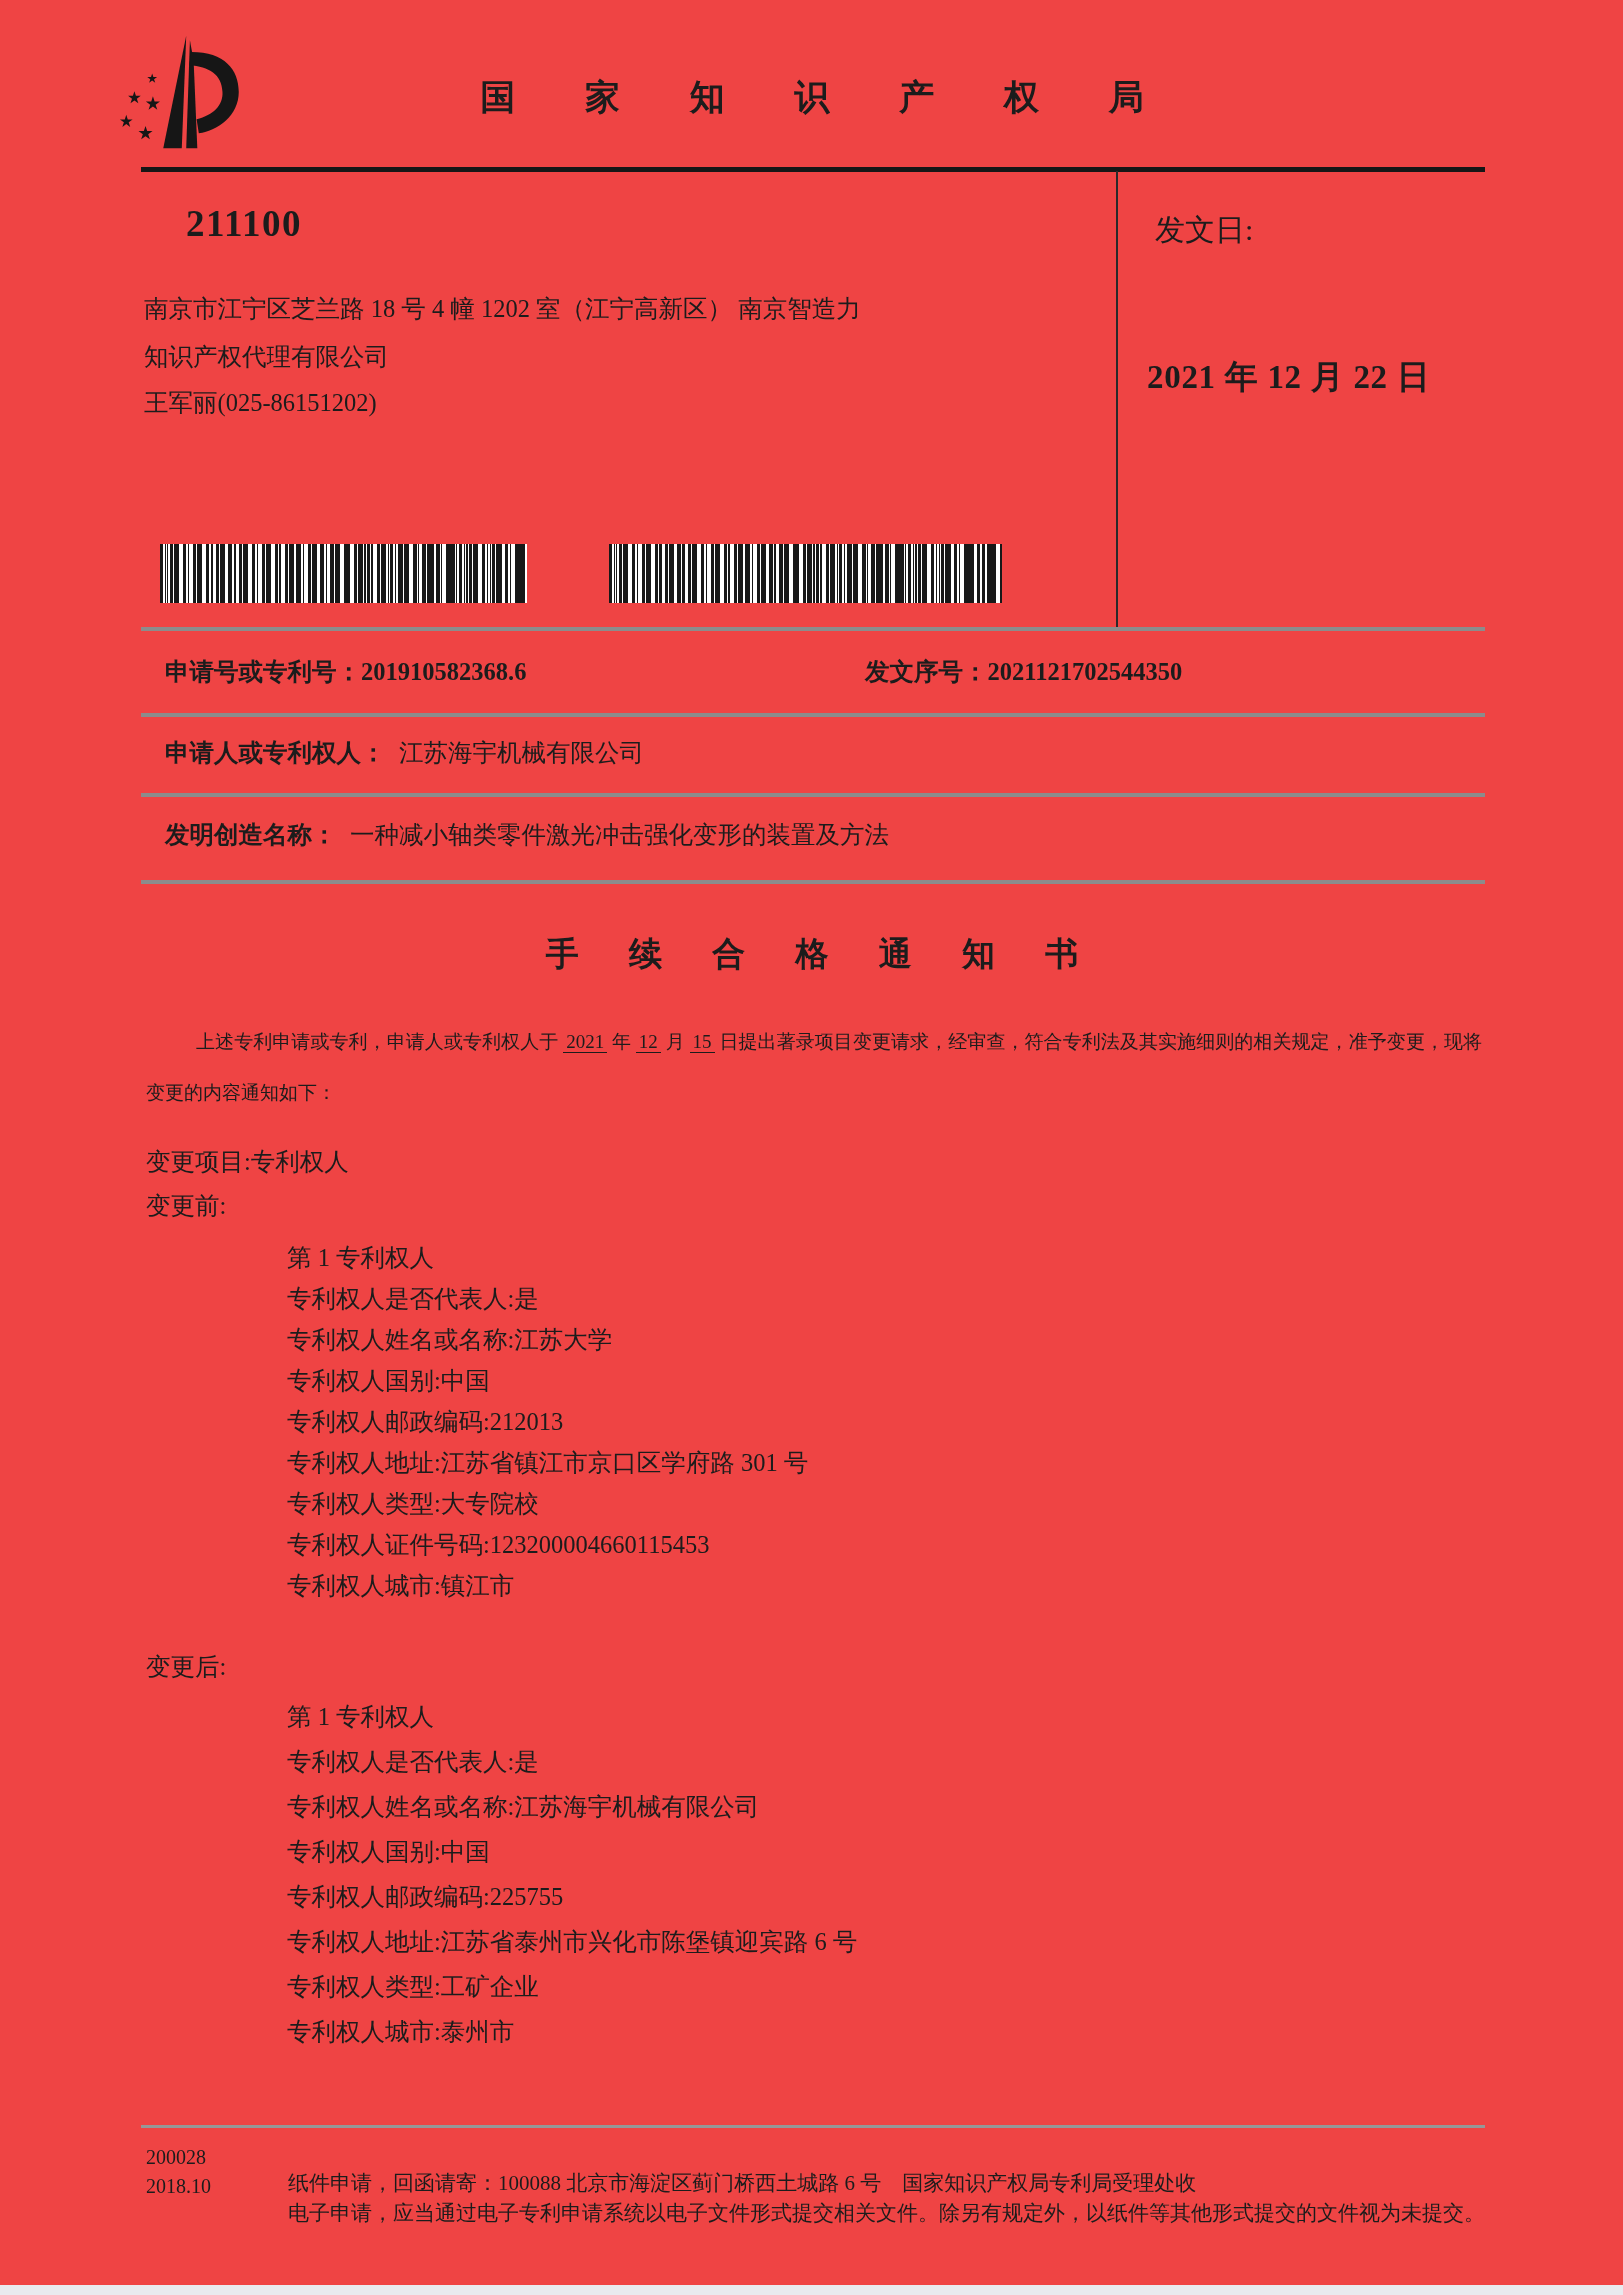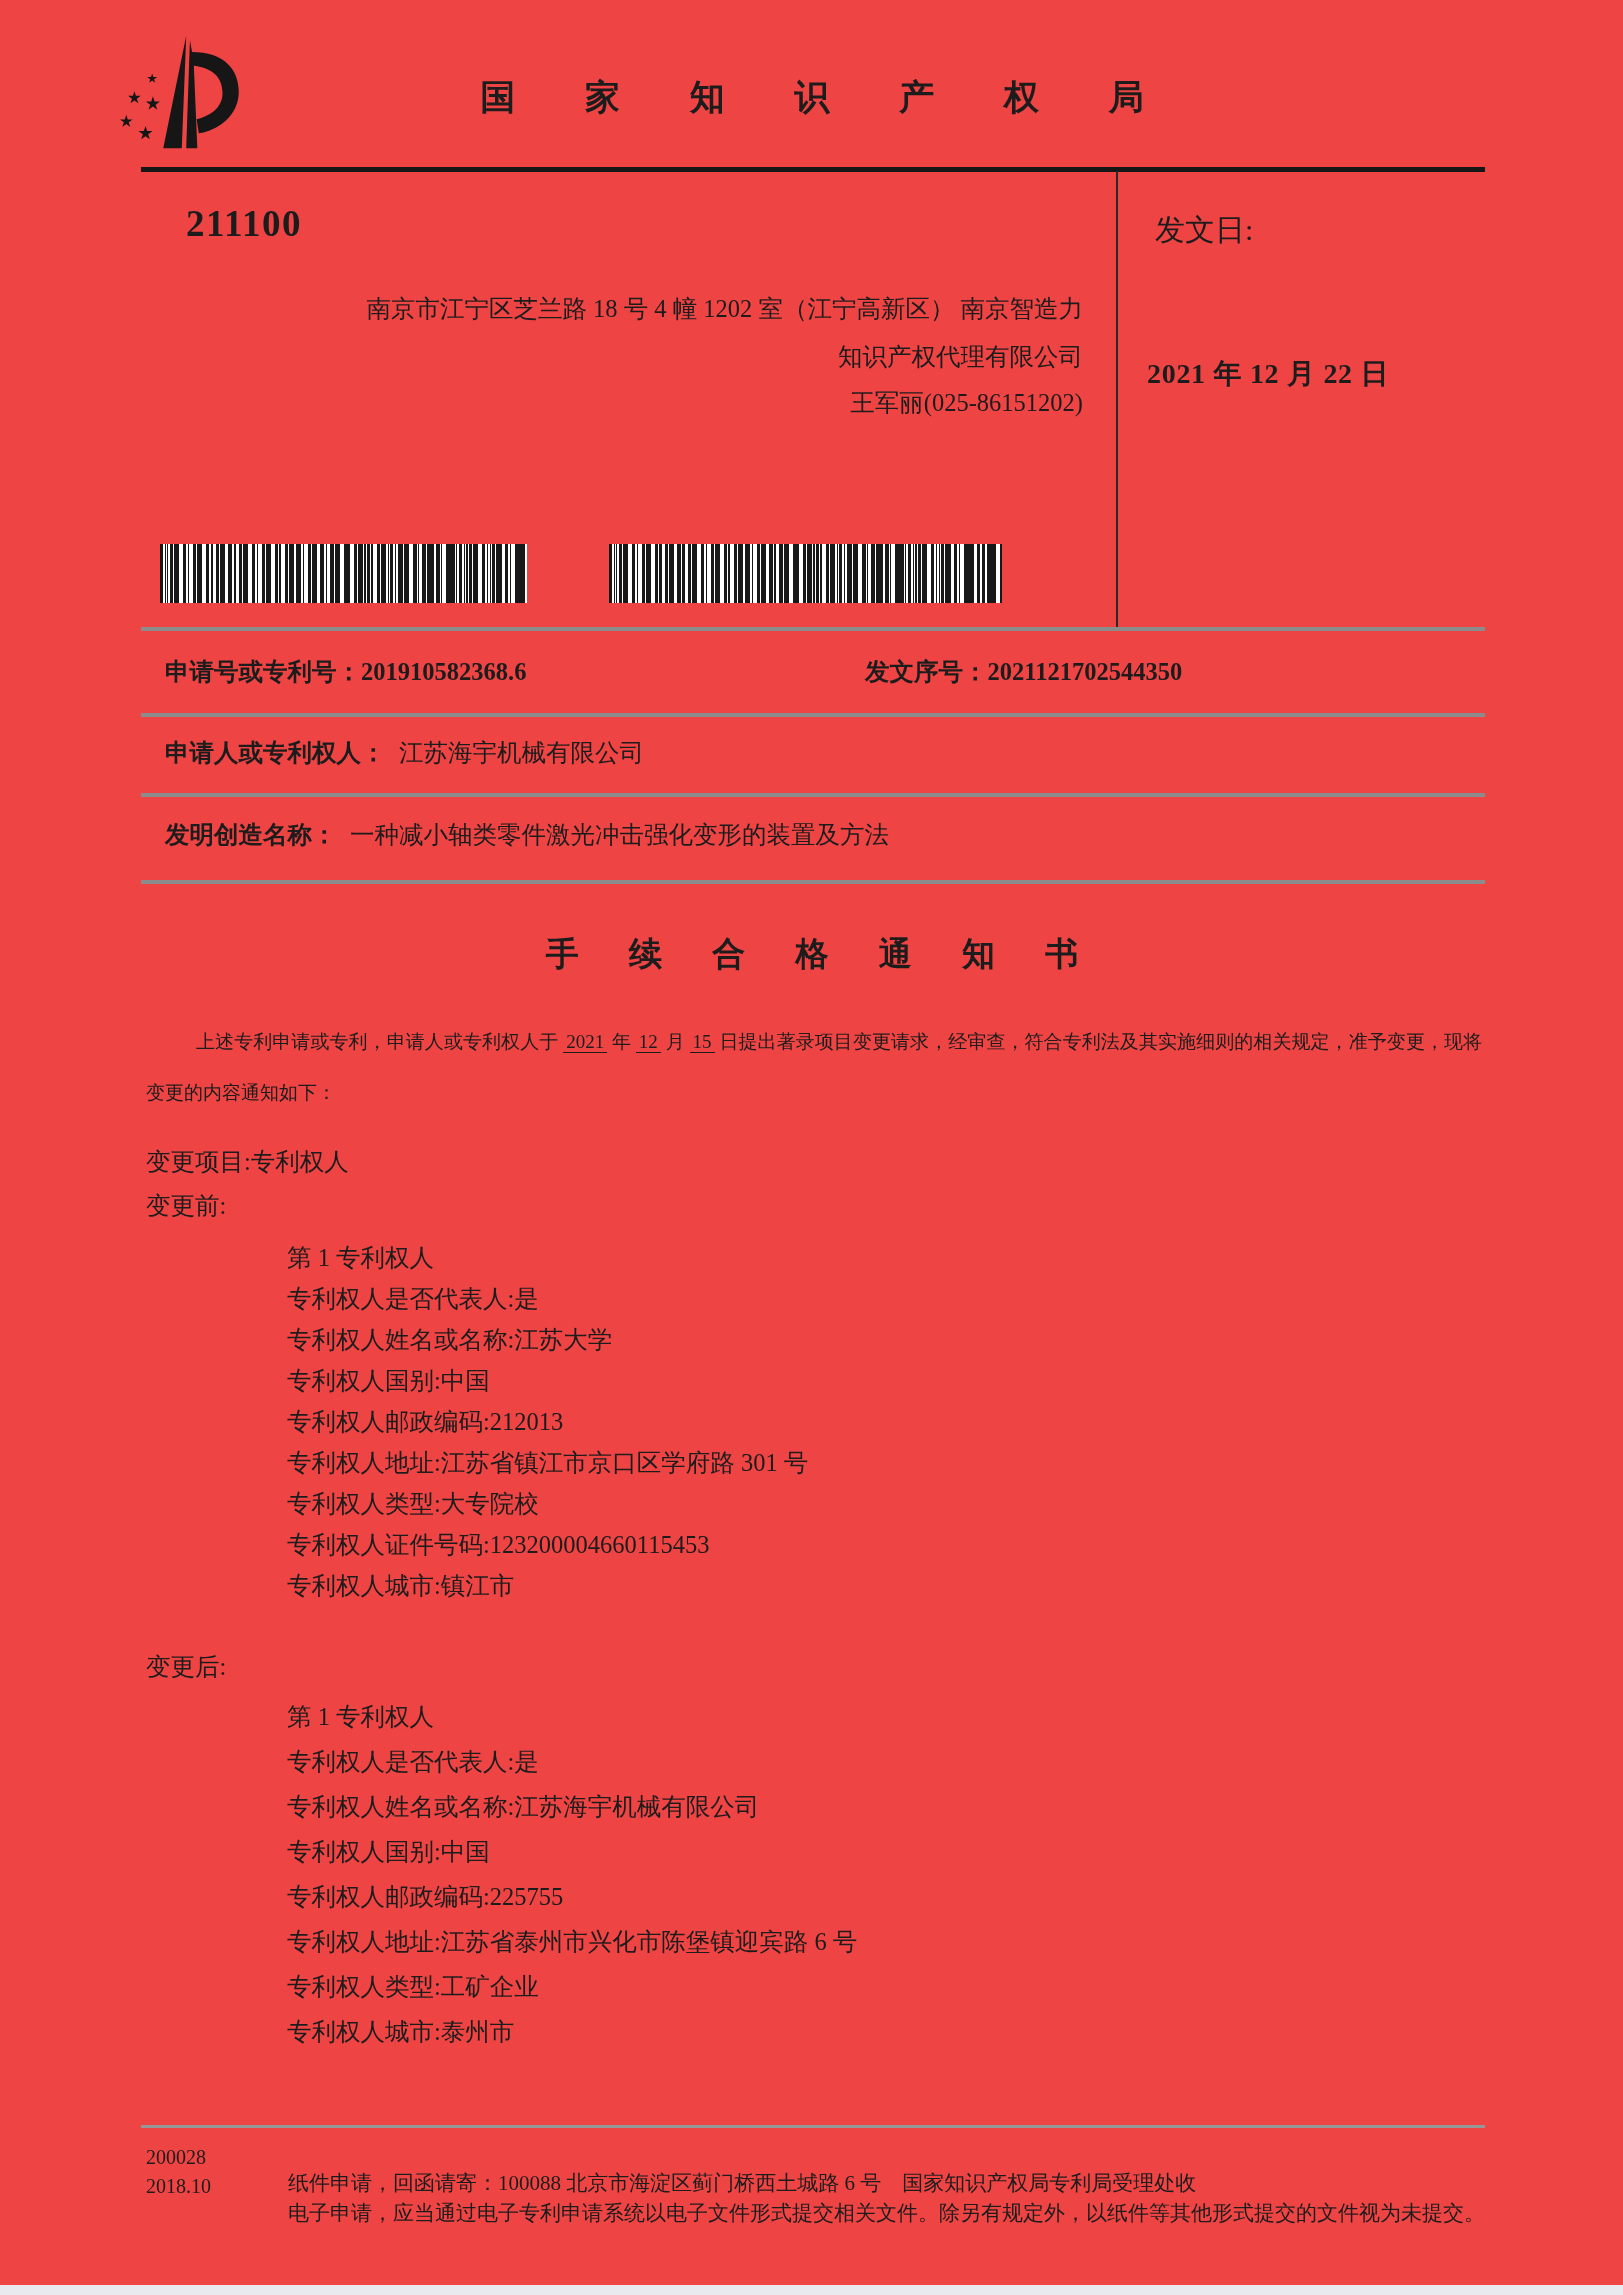--- a/index.html
+++ b/index.html
@@ -16,27 +16,27 @@
   
   .header-title{
     left:0;right:0;top:74px;text-align:center;
     font-size:35px;font-weight:bold;letter-spacing:30px;text-indent:30px;
   }
   .rule-black{left:141px;width:1344px;height:4.5px;background:#161616;}
   .rule-gray{left:141px;width:1344px;height:3.7px;background:#8c8c8c;}
   .vline{left:1116px;top:171px;width:2.2px;height:458px;background:#2a2a2a;}
   
   .postcode{left:186px;top:202px;font-size:37px;font-weight:bold;letter-spacing:1.5px;}
-  .addr{left:155px;width:928px;text-align:right;font-size:24.5px;line-height:30px;}
+  .addr{left:144px;width:928px;text-align:left;font-size:24.5px;line-height:30px;}
   .addr1{top:294px;}
   .addr2{top:342px;}
   .addr3{top:388px;}
   
   .dispatch-label{left:1155px;top:210px;font-size:30px;}
-  .dispatch-date{left:1147px;top:355px;font-size:28px;font-weight:bold;letter-spacing:0.7px;}
+  .dispatch-date{left:1147px;top:355px;font-size:33px;font-weight:bold;letter-spacing:0.7px;}
   
   .barcode{
     top:544px;height:59px;background-color:#fff;
     background-image:
       repeating-linear-gradient(90deg,#181818 0 3px,rgba(0,0,0,0) 3px 4.5px,#181818 4.5px 6px,rgba(0,0,0,0) 6px 10.4px,#181818 10.4px 12.6px,rgba(0,0,0,0) 12.6px 14px,#181818 14px 19.3px,rgba(0,0,0,0) 19.3px 23px),
       repeating-linear-gradient(90deg,#181818 0 2.2px,rgba(0,0,0,0) 2.2px 6.7px,#181818 6.7px 8.2px,rgba(0,0,0,0) 8.2px 17px);
   }
   .bc1{left:160px;width:367px;}
   .bc2{left:609px;width:393px;}
   

